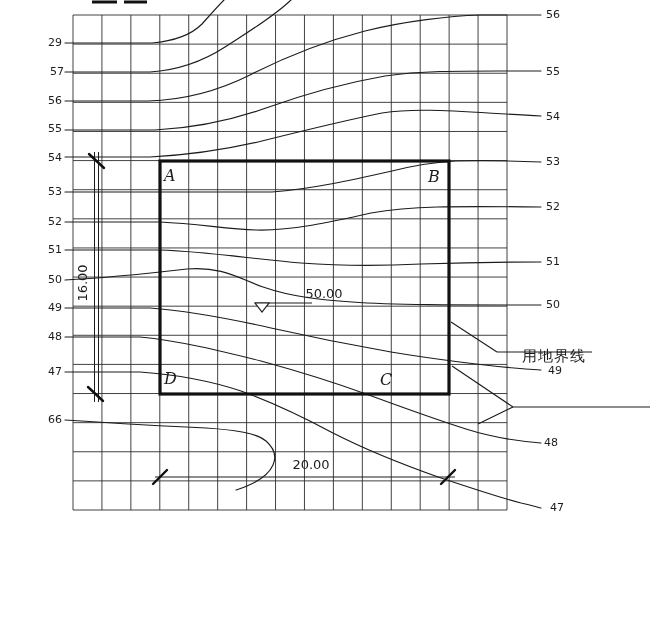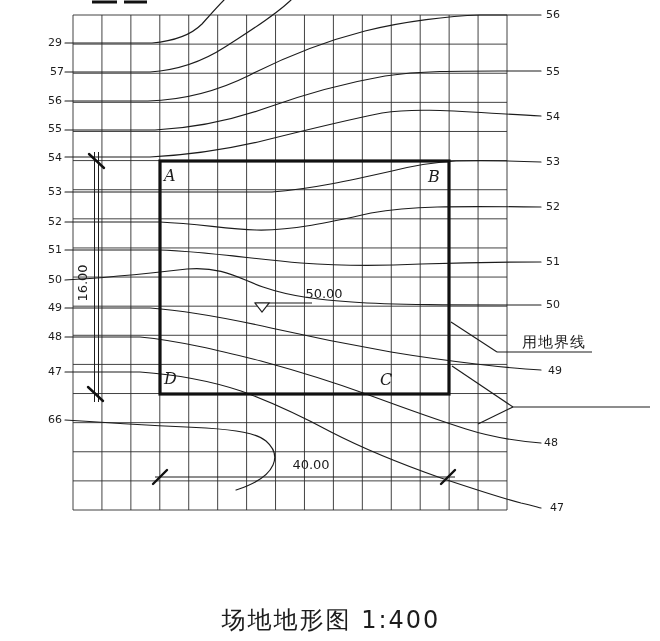--- a/index.html
+++ b/index.html
@@ -151,20 +151,19 @@
     <div class="elev-label" style="left:544px;top:435px;" data-name="elevation-label">48</div>
     <div class="elev-label" style="left:550px;top:500px;" data-name="elevation-label">47</div>
   </div>
 
   <div class="corner" style="left:164px;top:168px;" data-name="corner-label-a">A</div>
   <div class="corner" style="left:428px;top:169px;" data-name="corner-label-b">B</div>
   <div class="corner" style="left:380px;top:372px;" data-name="corner-label-c">C</div>
   <div class="corner" style="left:164px;top:371px;" data-name="corner-label-d">D</div>
 
   <div class="dim-text" id="v-dim-text" data-name="vertical-dimension-text">16.00</div>
-  <div class="dim-text" style="left:287px;top:458px;width:48px;" data-name="horizontal-dimension-text">40.00</div>
+  <div class="dim-text" style="left:287px;top:458px;width:48px;" data-name="horizontal-dimension-text">20.00</div>
   <div class="dim-text" style="left:266px;top:287px;width:48px;margin-left:34px;" data-name="spot-elevation-text">50.00</div>
 
-  <div class="cjk" style="left:522px;top:334px;" data-name="boundary-callout-text">用地界线</div>
+  <div class="cjk" style="left:522px;top:348px;" data-name="boundary-callout-text">用地界线</div>
 
-  <div id="title" data-name="figure-title">场地地形图 1:400</div>
 
 </div>
 
 </body></html>

